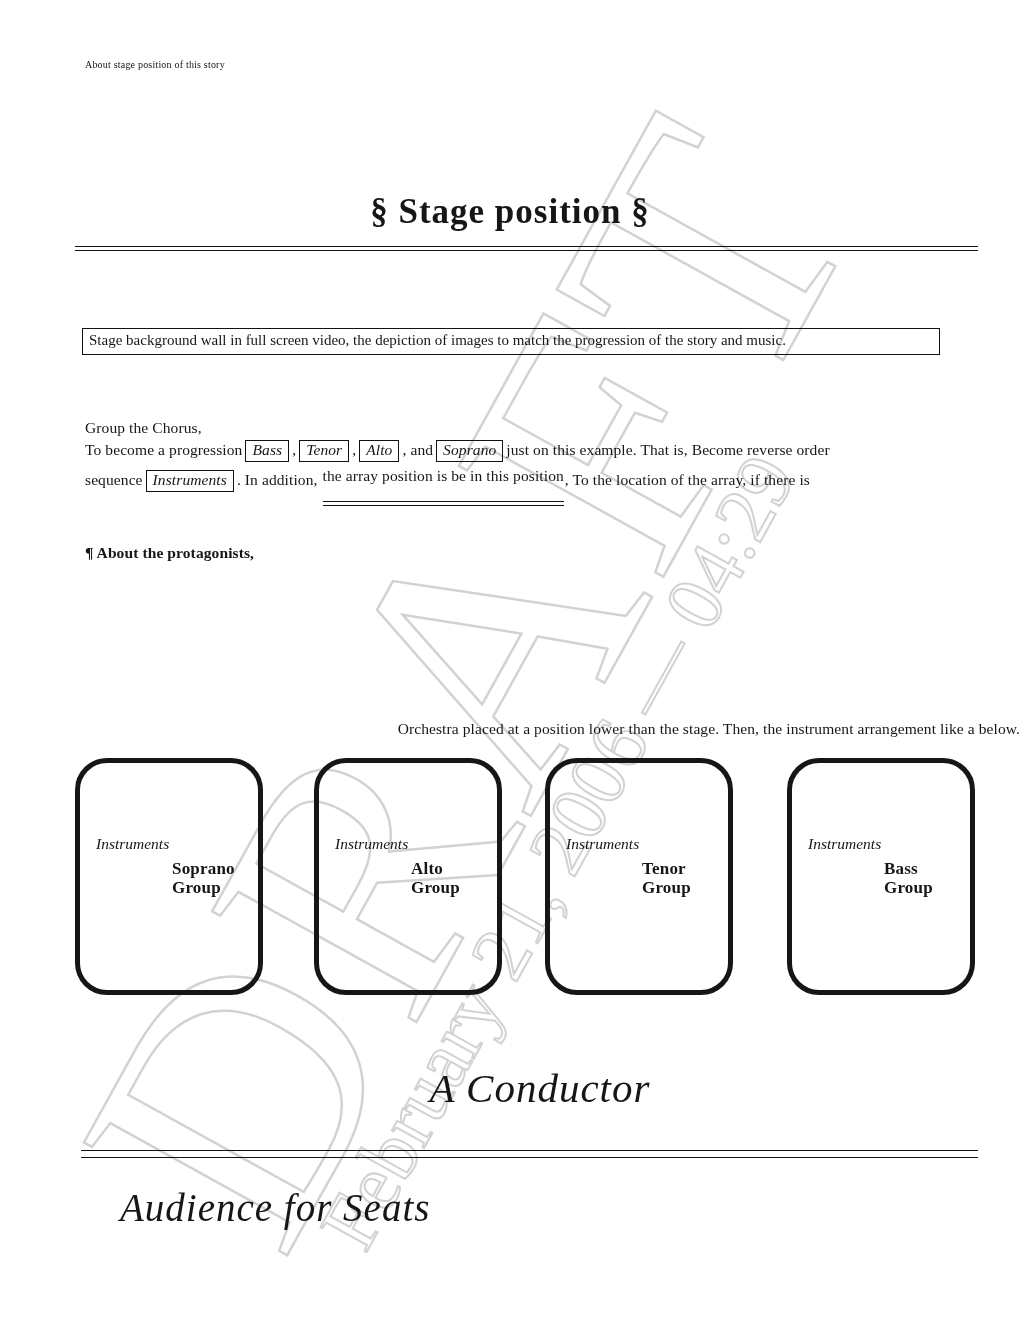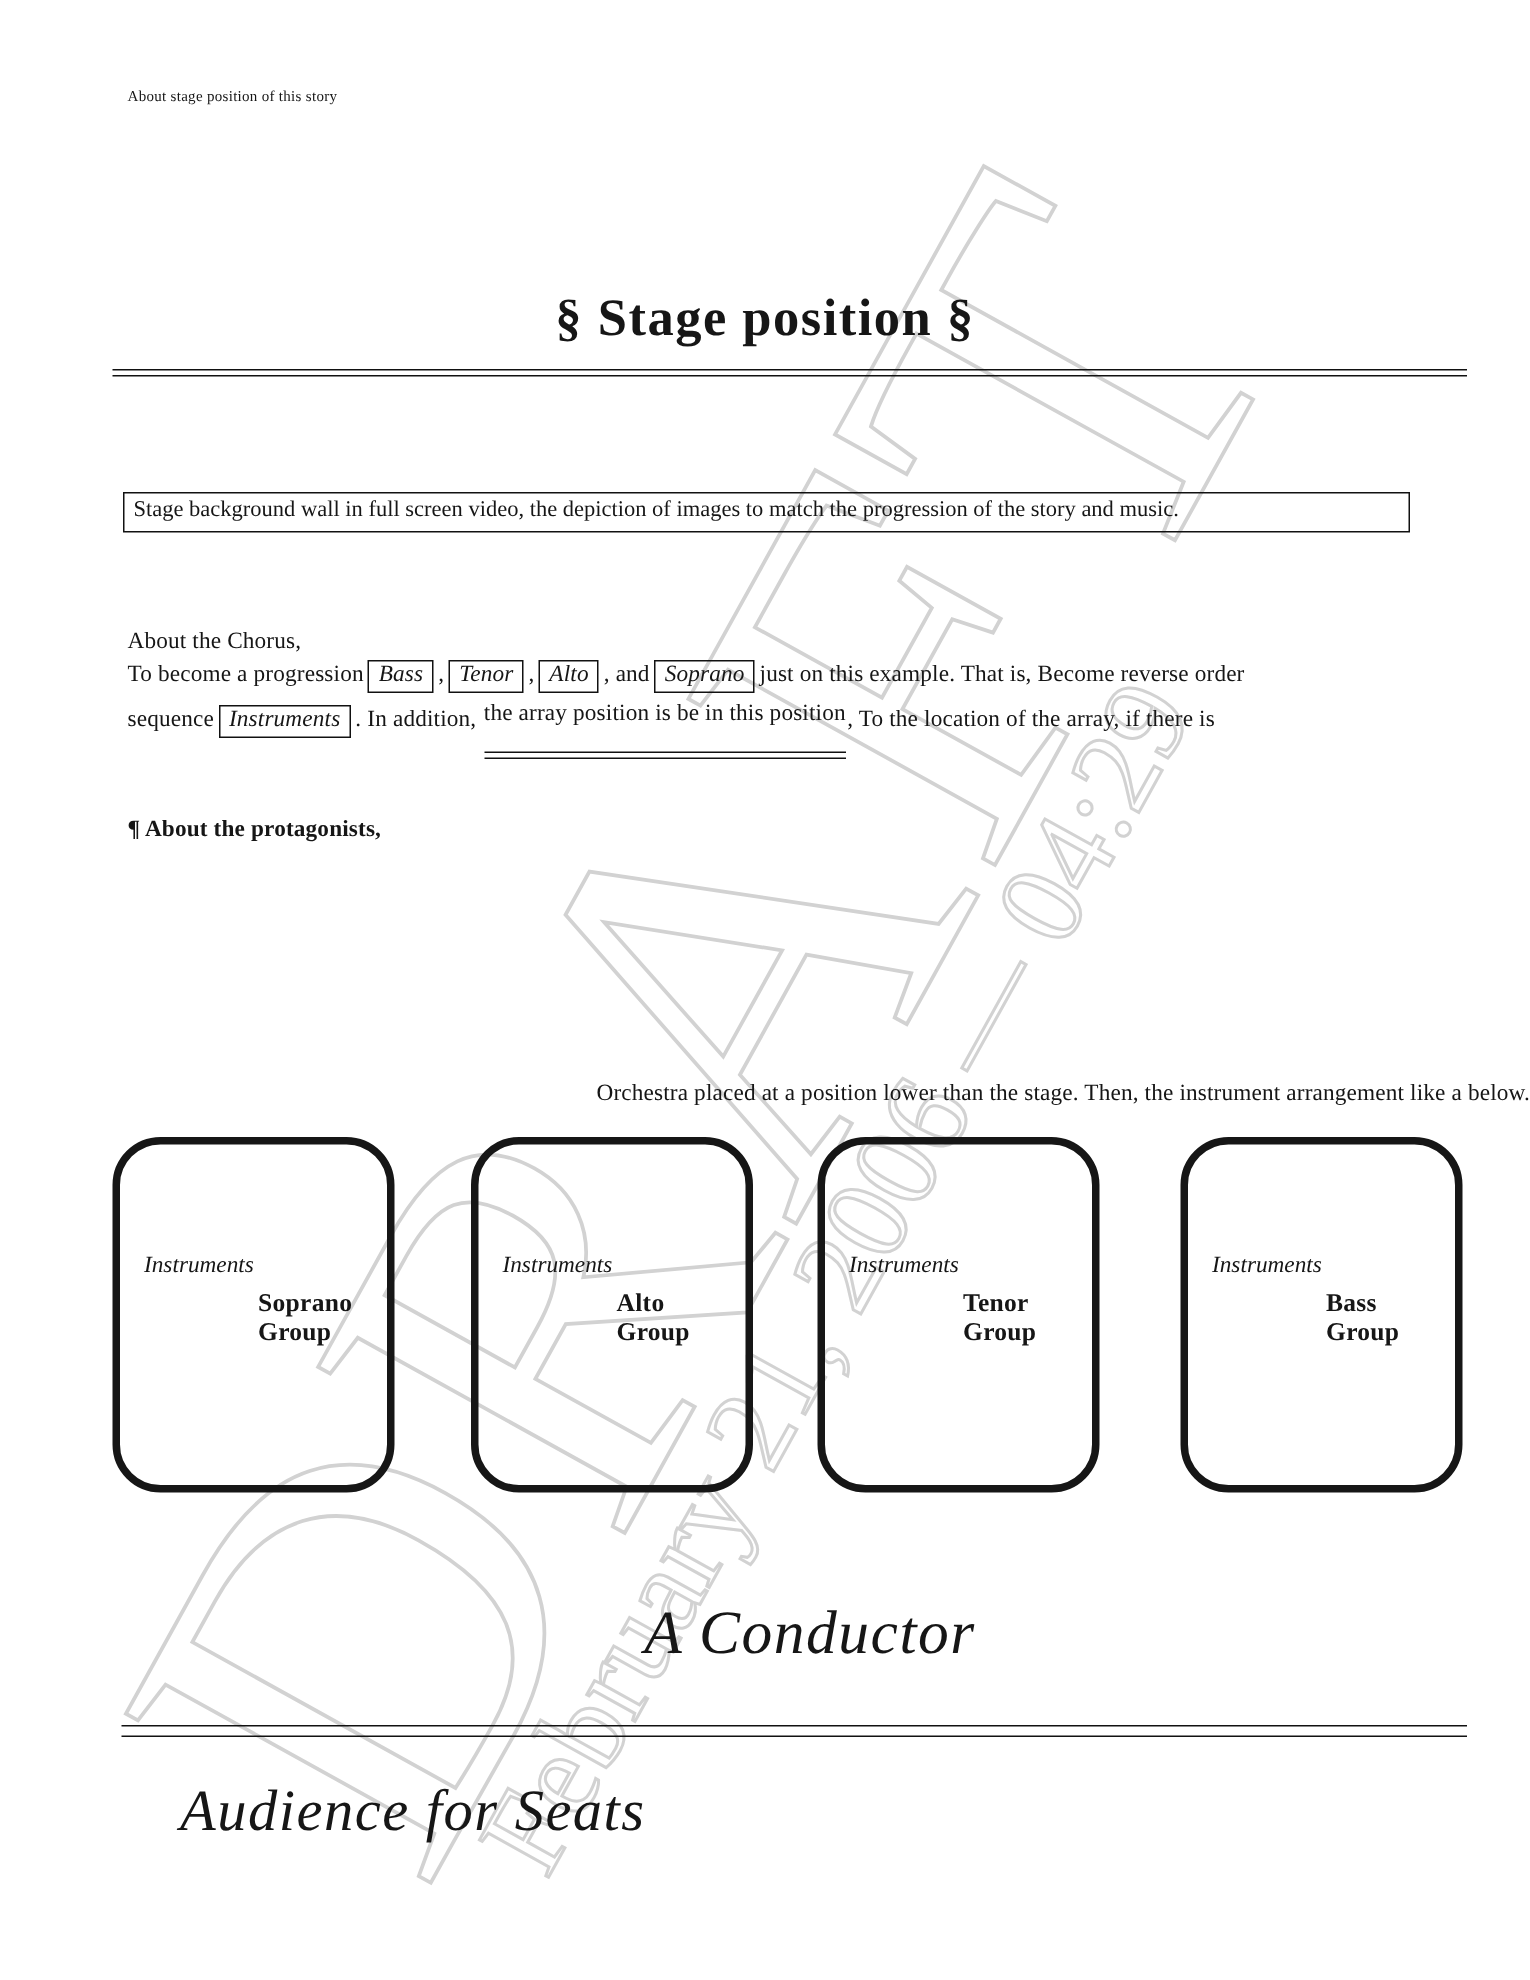--- a/index.html
+++ b/index.html
@@ -138,21 +138,21 @@
   <div class="layer">
 
     <div class="abs hdr">About stage position of this story</div>
 
     <div class="abs title">§ Stage position §</div>
 
     <div class="abs rule2-top"></div>
 
     <div class="abs notice">Stage background wall in full screen video, the depiction of images to match the progression of the story and music.</div>
 
-    <div class="abs bodyline l-chorus-head">About the Chorus,</div>
+    <div class="abs bodyline l-chorus-head">Group the Chorus,</div>
 
     <div class="abs bodyline l-chorus-1">
       <span>To become a progression</span><span class="wordbox">Bass</span><span>,</span><span class="wordbox">Tenor</span><span>,</span><span class="wordbox">Alto</span><span>, and</span><span class="wordbox">Soprano</span><span>just on this example. That is, Become reverse order</span>
     </div>
 
     <div class="abs bodyline l-chorus-2">
       <span>sequence</span><span class="wordbox">Instruments</span><span>. In addition,</span>
       <span class="dul"><span>the array position is be in this position</span></span><span>, To the location of the array, if there is</span>
     </div>
 

